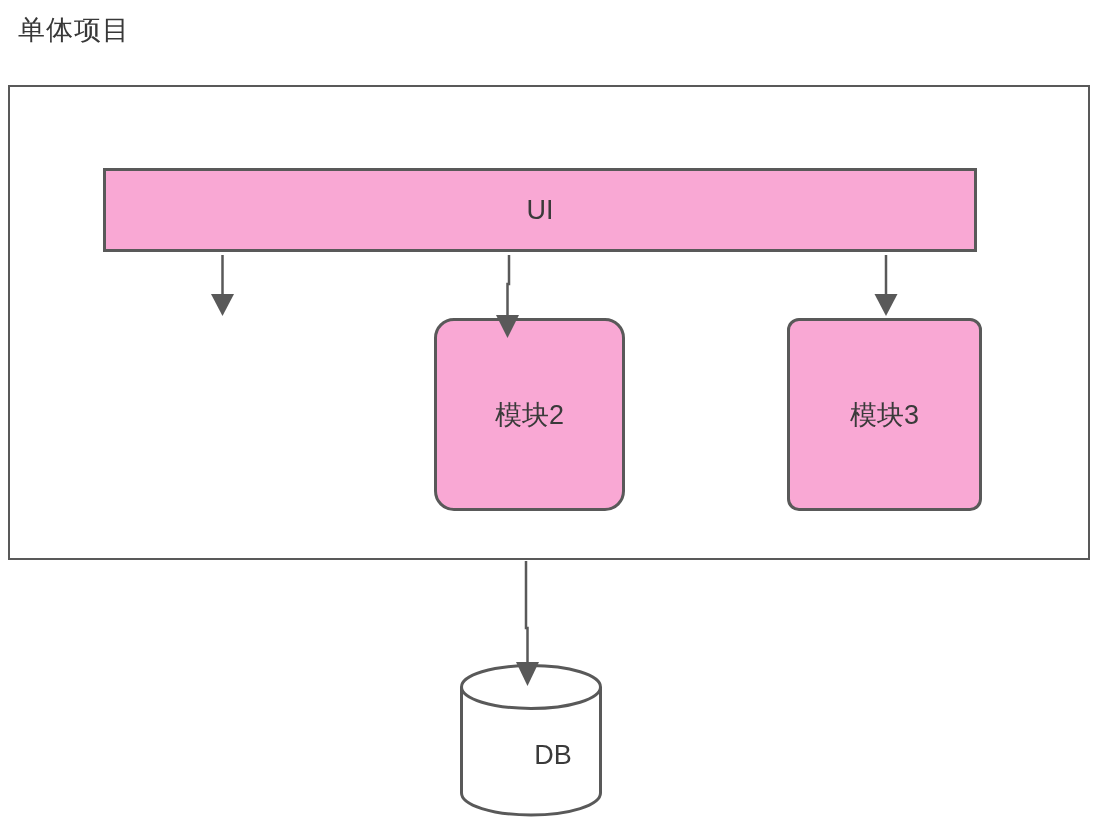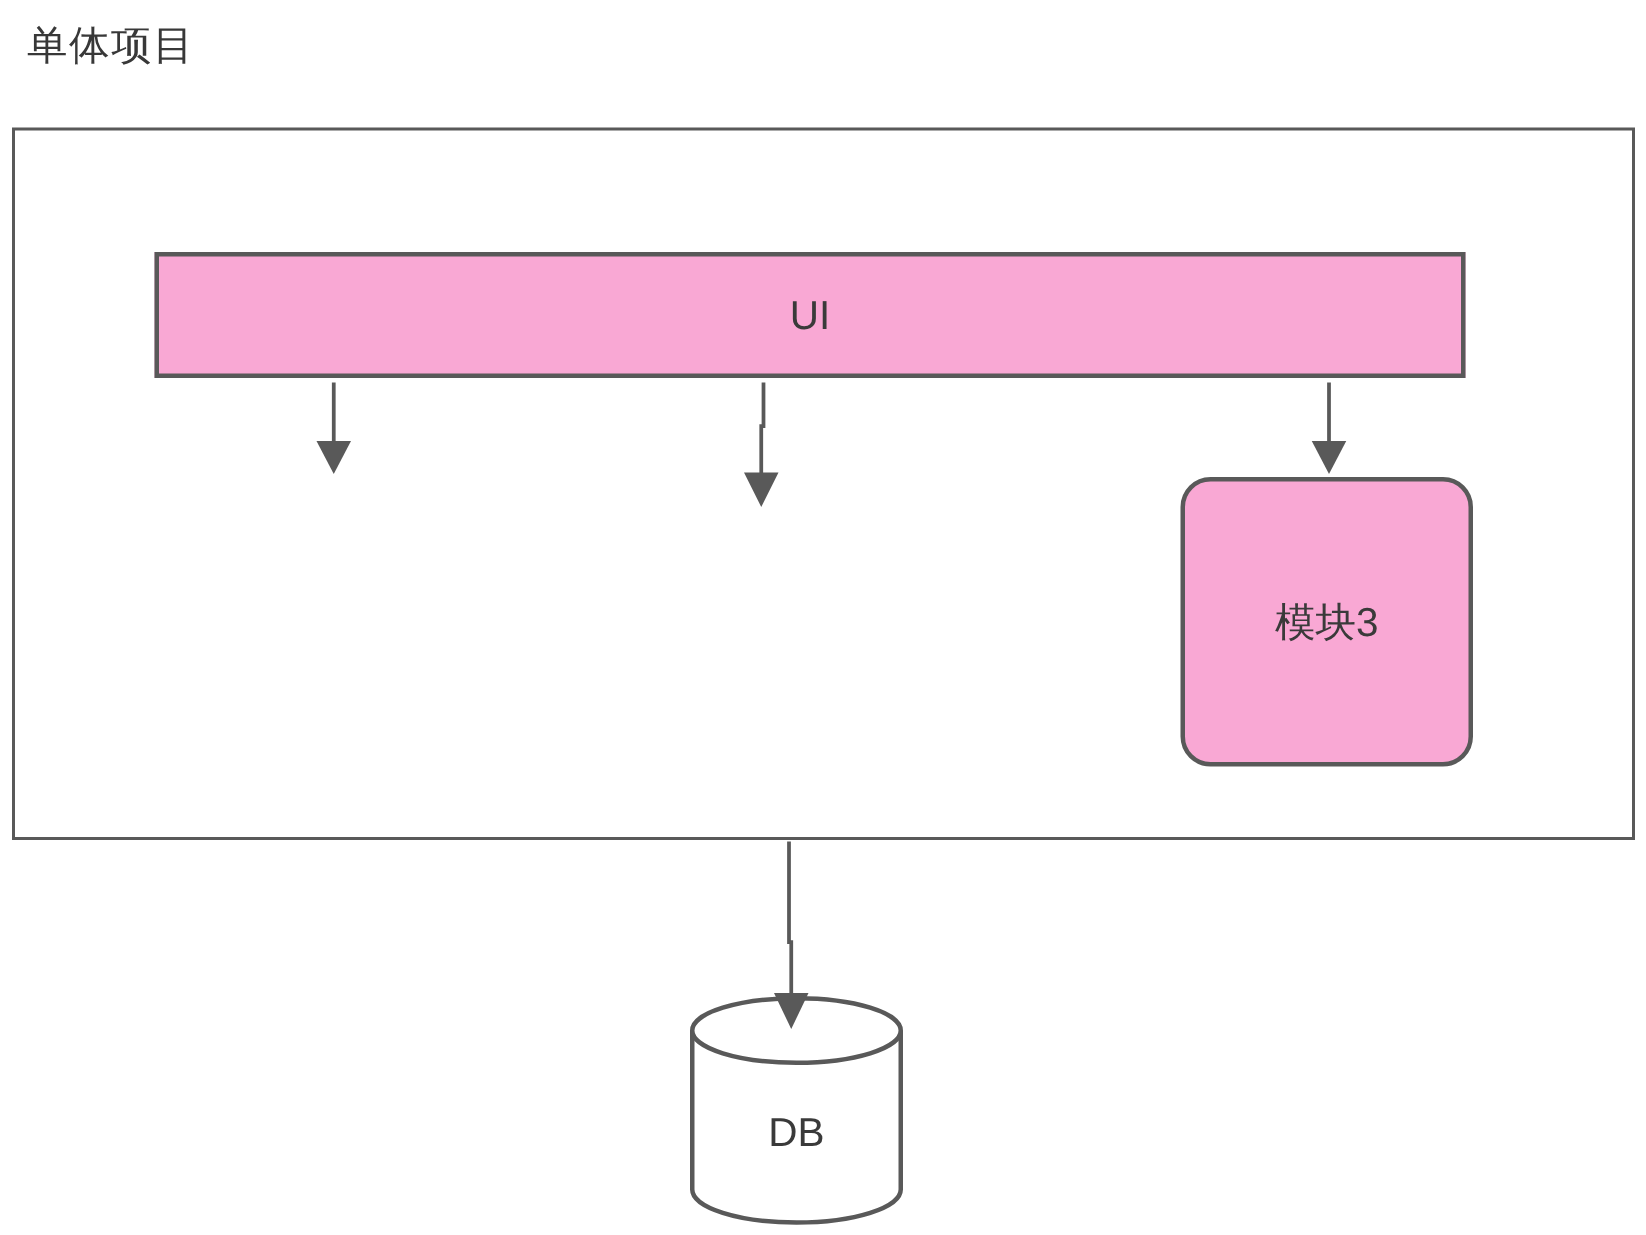--- a/index.html
+++ b/index.html
@@ -52,32 +52,32 @@
     width: 874px;
     height: 84px;
   }
   .node-module {
     top: 318px;
     height: 193px;
     border-radius: 20px;
   }
   .node-module1 { left: 107px; width: 195px; }
   .node-module2 { left: 434px; width: 191px; }
-  .node-module3 { left: 787px; width: 195px; }
+  .node-module3 { left: 787px; width: 195px; border-radius: 12px; }
   .connectors-layer {
     position: absolute;
     left: 0;
     top: 0;
     width: 1097px;
     height: 823px;
     pointer-events: none;
   }
   .db-label {
     position: absolute;
-    left: 481px;
+    left: 503px;
     top: 740px;
     width: 100px;
     text-align: center;
     font-size: 27px;
     line-height: 31px;
     color: #3a3a3a;
   }
 </style>
 </head>
 <body>
@@ -86,20 +86,23 @@
 
   <div class="diagram-title">单体项目</div>
 
   <div class="outer-container"></div>
 
   <div class="node node-ui">
     <span>UI</span>
   </div>
 
 
+  <div class="node node-module node-module2">
+    <span>模块2</span>
+  </div>
 
   <div class="node node-module node-module3">
     <span>模块3</span>
   </div>
 
   <svg class="connectors-layer" viewBox="0 0 1097 823" xmlns="http://www.w3.org/2000/svg">
 
     <g>
       <path d="M461.5 687 L461.5 793 A69.5 22 0 0 0 600.5 793 L600.5 687" fill="#ffffff" stroke="#595959" stroke-width="3"></path>
       <ellipse cx="531" cy="687" rx="69.5" ry="21.5" fill="#ffffff" stroke="#595959" stroke-width="3"></ellipse>

